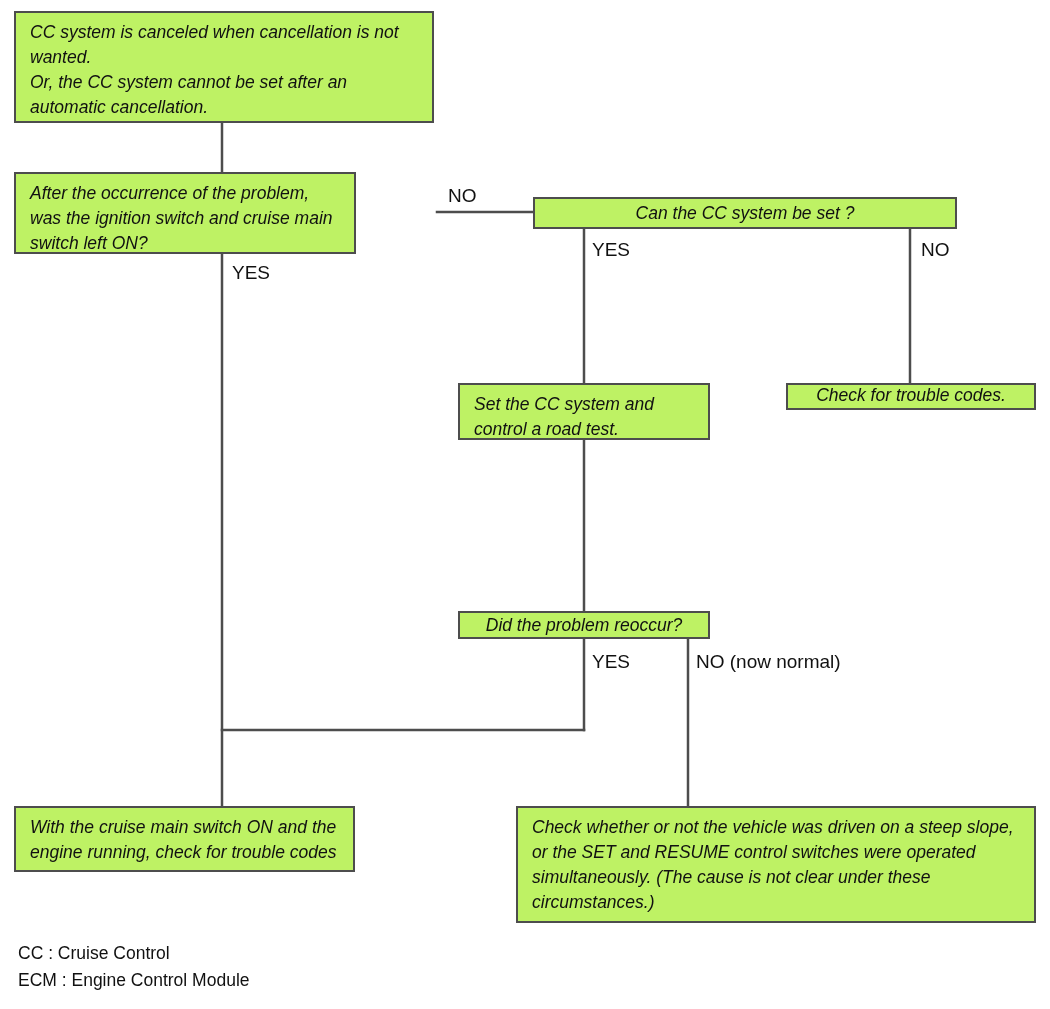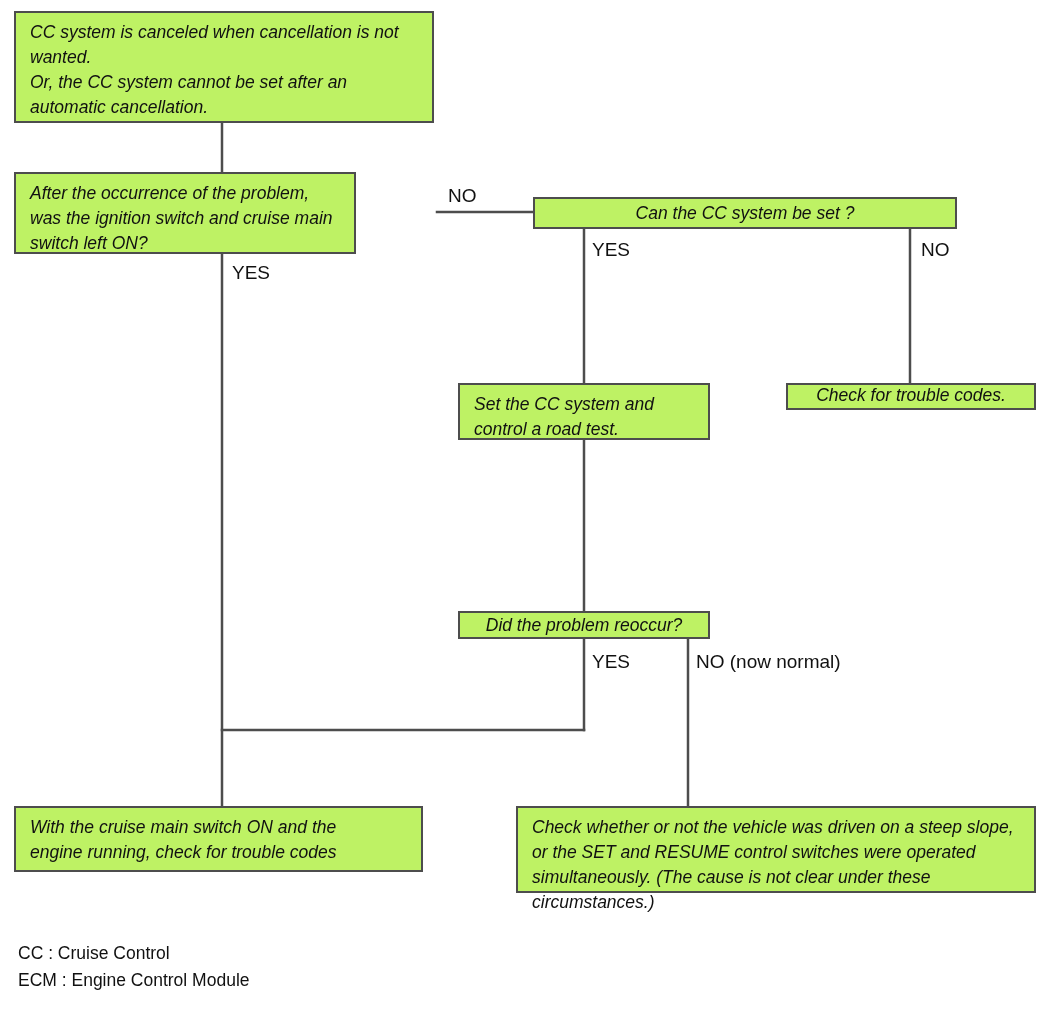--- a/index.html
+++ b/index.html
@@ -90,24 +90,24 @@
 
   <div class="node centered" style="left:533px; top:197px; width:424px; height:32px; line-height:19px; padding-top:5px;">Can the CC system be set ?</div>
 
   <div class="node" style="left:458px; top:383px; width:252px; height:57px;">Set the CC system and
 control a road test.</div>
 
   <div class="node centered" style="left:786px; top:383px; width:250px; height:27px; line-height:15px; padding-top:3px;">Check for trouble codes.</div>
 
   <div class="node centered" style="left:458px; top:611px; width:252px; height:28px; line-height:15px; padding-top:5px;">Did the problem reoccur?</div>
 
-  <div class="node" style="left:14px; top:806px; width:409px; height:66px;">With the cruise main switch ON and the
+  <div class="node" style="left:14px; top:806px; width:341px; height:66px;">With the cruise main switch ON and the
 engine running, check for trouble codes</div>
 
-  <div class="node" style="left:516px; top:806px; width:520px; height:87px;">Check whether or not the vehicle was driven on a steep slope, or the SET and RESUME control switches were operated simultaneously. (The cause is not clear under these circumstances.)</div>
+  <div class="node" style="left:516px; top:806px; width:520px; height:117px;">Check whether or not the vehicle was driven on a steep slope, or the SET and RESUME control switches were operated simultaneously. (The cause is not clear under these circumstances.)</div>
 
   <div class="edge-label" style="left:448px; top:186px;">NO</div>
 
   <div class="edge-label" style="left:232px; top:263px;">YES</div>
 
   <div class="edge-label" style="left:592px; top:240px;">YES</div>
 
   <div class="edge-label" style="left:921px; top:240px;">NO</div>
 
   <div class="edge-label" style="left:592px; top:652px;">YES</div>

